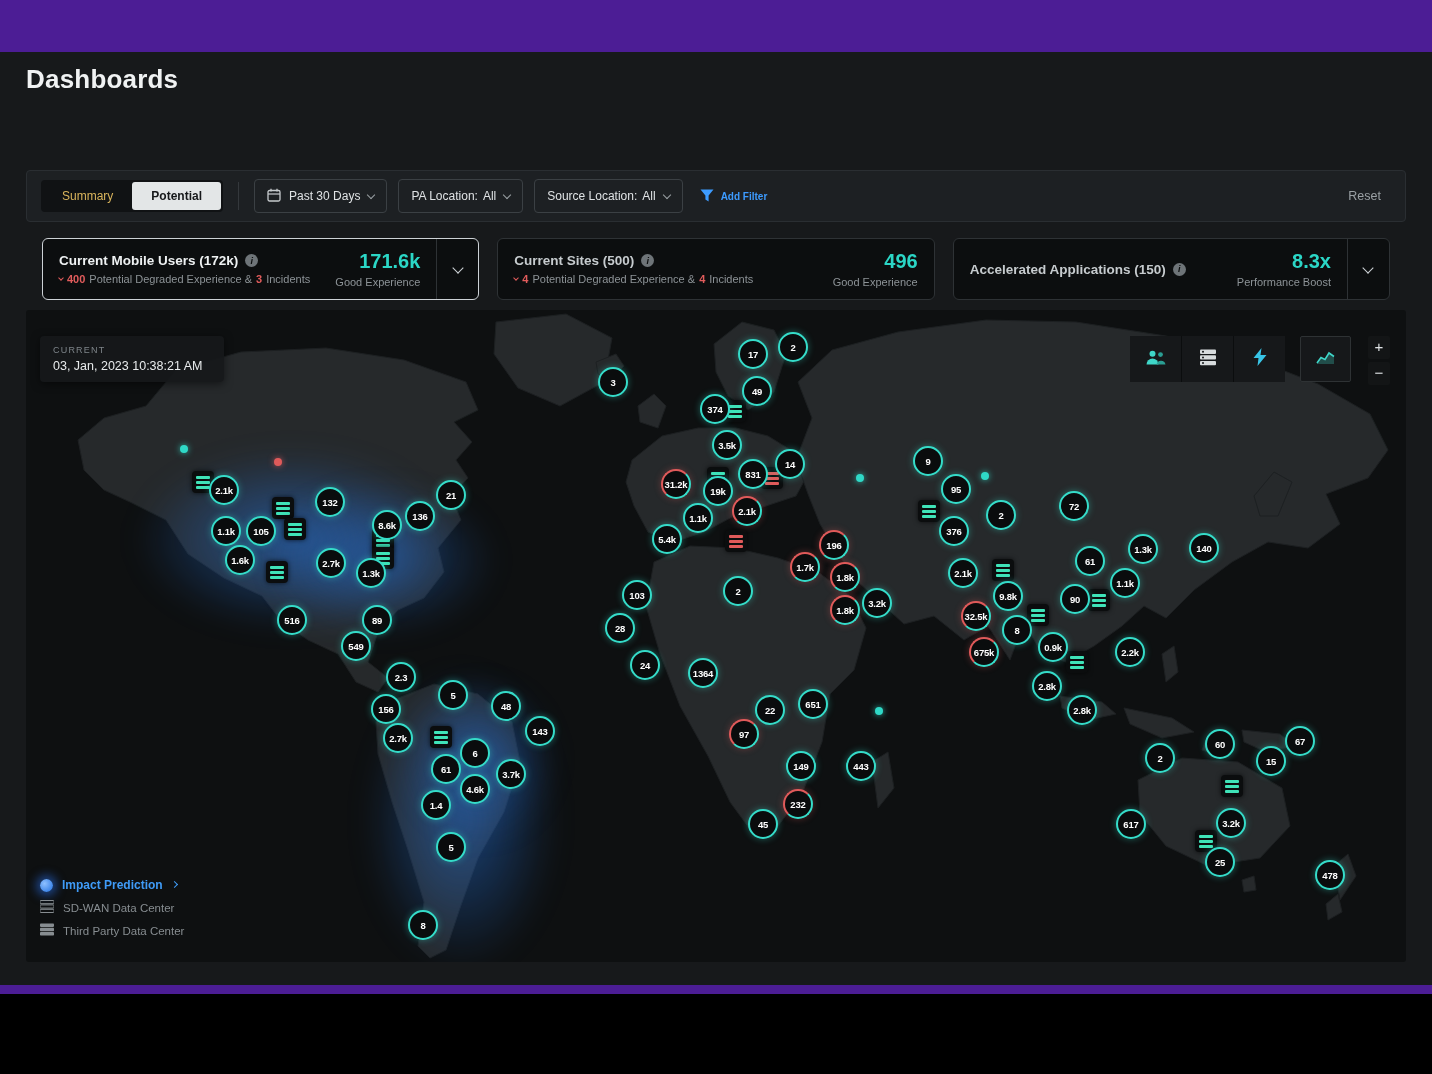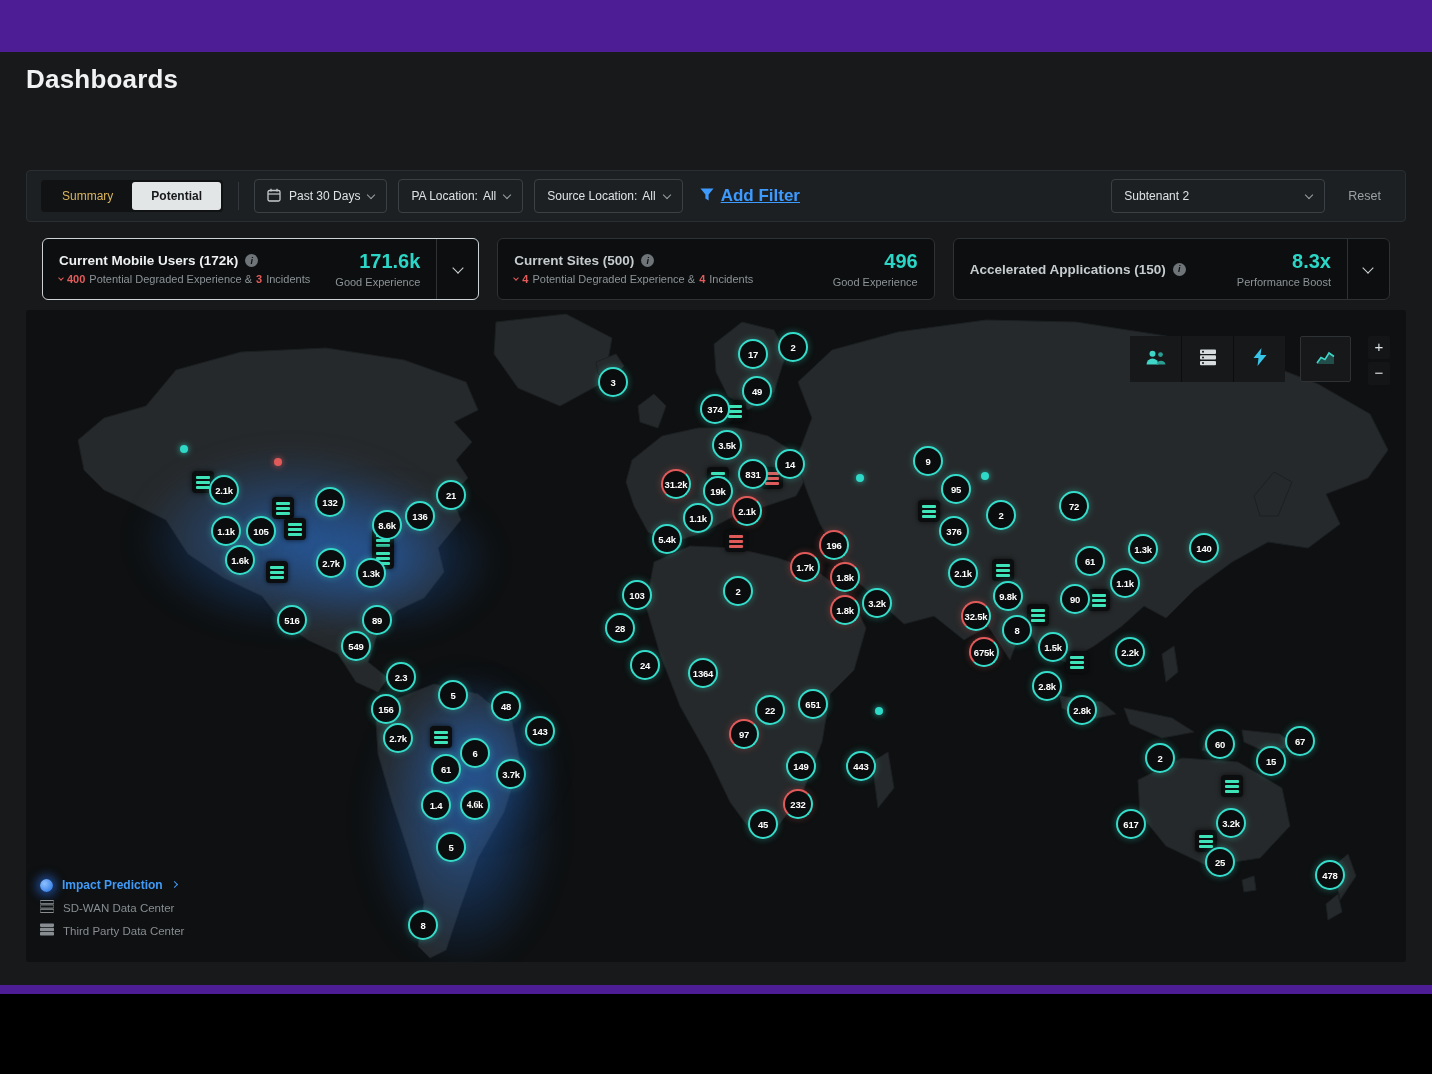--- a/index.html
+++ b/index.html
@@ -20,21 +20,21 @@
   .chev.right { transform:rotate(-45deg); }
 
   .toolbar { position:absolute; left:26px; top:170px; width:1380px; height:52px; background:#1d2023; border:1px solid #2a2e32; border-radius:4px; display:flex; align-items:center; padding:0 14px; gap:11px; }
   .seg { display:flex; background:#101214; border-radius:4px; padding:2px; }
   .seg-btn { font-size:12px; padding:7px 19px; border-radius:3px; cursor:pointer; }
   .seg-btn.summary { color:#d9b45c; }
   .seg-btn.active { background:#e3e6e7; color:#16181a; font-weight:700; }
   .vdiv { width:1px; height:28px; background:#34383c; margin:0 4px; }
   .tb-btn { height:34px; display:flex; align-items:center; gap:8px; padding:0 12px; border:1px solid #3b4044; border-radius:4px; color:#dfe2e4; font-size:12px; background:transparent; cursor:pointer; white-space:nowrap; }
   .tb-btn .chev { color:#9aa0a4; }
-  .add-filter { display:flex; align-items:center; gap:7px; color:#3d9bff; font-size:17px; font-weight:600; margin-left:6px; cursor:pointer;text-decoration:underline; }
+  .add-filter { display:flex; align-items:center; gap:7px; color:#3d9bff; font-size:10px; font-weight:600; margin-left:6px; cursor:pointer; }
   .tb-spacer { flex:1; }
   .subtenant { width:214px; justify-content:space-between; }
   .reset { color:#9aa0a4; font-size:12.5px; margin:0 10px 0 12px; cursor:pointer; }
 
   .cards { position:absolute; left:42px; top:238px; width:1348px; display:flex; gap:18px; }
   .card { flex:1; height:62px; background:#0c0e0f; border:1px solid #2e3235; border-radius:6px; display:flex; align-items:center; position:relative; overflow:hidden; }
   .card.active { border-color:#cdd2d6; }
   .card-text { display:flex; flex-direction:column; gap:5px; padding-left:16px; }
   .card-title-row { display:flex; align-items:center; gap:7px; }
   .card-title { font-size:13.5px; font-weight:700; color:#eef1f2; }
@@ -123,24 +123,20 @@
     </div>
     <div class="add-filter">
       <span>
         <svg width="14" height="13" viewBox="0 0 14 13">
             <path d="M0.5,0.5 H13.5 L8.6,6.6 V12.4 L5.4,10.6 V6.6 Z" fill="#3d9bff"></path>
           </svg>
       </span>
       <span>Add Filter</span>
     </div>
     <div class="tb-spacer"></div>
-    <div class="tb-btn subtenant">
-      <span>Subtenant 2</span>
-      <span class="chev"></span>
-    </div>
     <div class="reset">Reset</div>
   </div>
 
   <div class="cards">
     <div class="card active">
       <div class="card-text">
         <div class="card-title-row">
           <span class="card-title">Current Mobile Users (172k)</span>
           <span class="info-i">i</span>
         </div>
@@ -246,21 +242,21 @@
         <div class="marker" style="left: 375px; top: 367px;">2.3</div>
         <div class="marker" style="left: 427px; top: 385px;">5</div>
         <div class="marker" style="left: 360px; top: 399px;">156</div>
         <div class="marker" style="left: 480px; top: 396px;">48</div>
         <div class="marker" style="left: 514px; top: 421px;">143</div>
         <div class="marker" style="left: 372px; top: 428px;">2.7k</div>
         <div class="marker" style="left: 449px; top: 443px;">6</div>
         <div class="marker" style="left: 420px; top: 459px;">61</div>
         <div class="marker" style="left: 485px; top: 464px;">3.7k</div>
         <div class="marker" style="left: 410px; top: 495px;">1.4</div>
-        <div class="marker" style="left: 449px; top: 495px; font-family: Liberation Serif, serif;">4.6k</div>
+        <div class="marker" style="left: 449px; top: 479px;">4.6k</div>
         <div class="marker" style="left: 425px; top: 537px;">5</div>
         <div class="marker" style="left: 397px; top: 615px;">8</div>
         <div class="marker" style="left: 587px; top: 72px;">3</div>
         <div class="marker" style="left: 727px; top: 44px;">17</div>
         <div class="marker" style="left: 767px; top: 37px;">2</div>
         <div class="marker" style="left: 731px; top: 81px;">49</div>
         <div class="marker" style="left: 689px; top: 99px;">374</div>
         <div class="marker" style="left: 701px; top: 135px;">3.5k</div>
         <div class="marker" style="left: 727px; top: 164px;">831</div>
         <div class="marker" style="left: 764px; top: 154px;">14</div>
@@ -294,21 +290,21 @@
         <div class="marker" style="left: 937px; top: 263px;">2.1k</div>
         <div class="marker" style="left: 1064px; top: 251px;">61</div>
         <div class="marker" style="left: 1117px; top: 239px;">1.3k</div>
         <div class="marker" style="left: 1178px; top: 238px;">140</div>
         <div class="marker" style="left: 1099px; top: 273px;">1.1k</div>
         <div class="marker" style="left: 982px; top: 286px;">9.8k</div>
         <div class="marker" style="left: 1049px; top: 289px;">90</div>
         <div class="marker red" style="left: 950px; top: 306px;">32.5k</div>
         <div class="marker" style="left: 991px; top: 320px;">8</div>
         <div class="marker red" style="left: 958px; top: 342px;">675k</div>
-        <div class="marker" style="left: 1027px; top: 337px;">1.5k</div>
+        <div class="marker" style="left: 1027px; top: 337px;">0.9k</div>
         <div class="marker" style="left: 1104px; top: 342px;">2.2k</div>
         <div class="marker" style="left: 1021px; top: 376px;">2.8k</div>
         <div class="marker" style="left: 1056px; top: 400px;">2.8k</div>
         <div class="marker" style="left: 1134px; top: 448px;">2</div>
         <div class="marker" style="left: 1194px; top: 434px;">60</div>
         <div class="marker" style="left: 1274px; top: 431px;">67</div>
         <div class="marker" style="left: 1245px; top: 451px;">15</div>
         <div class="marker" style="left: 1105px; top: 514px;">617</div>
         <div class="marker" style="left: 1205px; top: 513px;">3.2k</div>
         <div class="marker" style="left: 1194px; top: 552px;">25</div>
@@ -403,20 +399,24 @@
           <i></i>
           <i></i>
         </div>
         <div class="dotm teal" style="left: 834px; top: 168px;"></div>
         <div class="dotm teal" style="left: 959px; top: 166px;"></div>
         <div class="dotm teal" style="left: 853px; top: 401px;"></div>
         <div class="dotm teal" style="left: 158px; top: 139px;"></div>
         <div class="dotm red" style="left: 252px; top: 152px;"></div>
       </div>
 
+    <div class="cur-box">
+      <div class="cur-label">CURRENT</div>
+      <div class="cur-time">03, Jan, 2023 10:38:21 AM</div>
+    </div>
 
     <div class="ctrl-group">
       <div class="ctrl-btn">
         <span>
           <svg width="21" height="16" viewBox="0 0 21 16">
               <circle cx="7.5" cy="4.8" r="3" fill="#3fd6c8"></circle>
               <path d="M1.5,15.5 a6,6 0 0 1 12,0 Z" fill="#3fd6c8"></path>
               <circle cx="15.5" cy="5.6" r="2.4" fill="#2a9e93"></circle>
               <path d="M11.5,15.5 a4.6,4.6 0 0 1 9,0 Z" fill="#2a9e93"></path>
             </svg>

